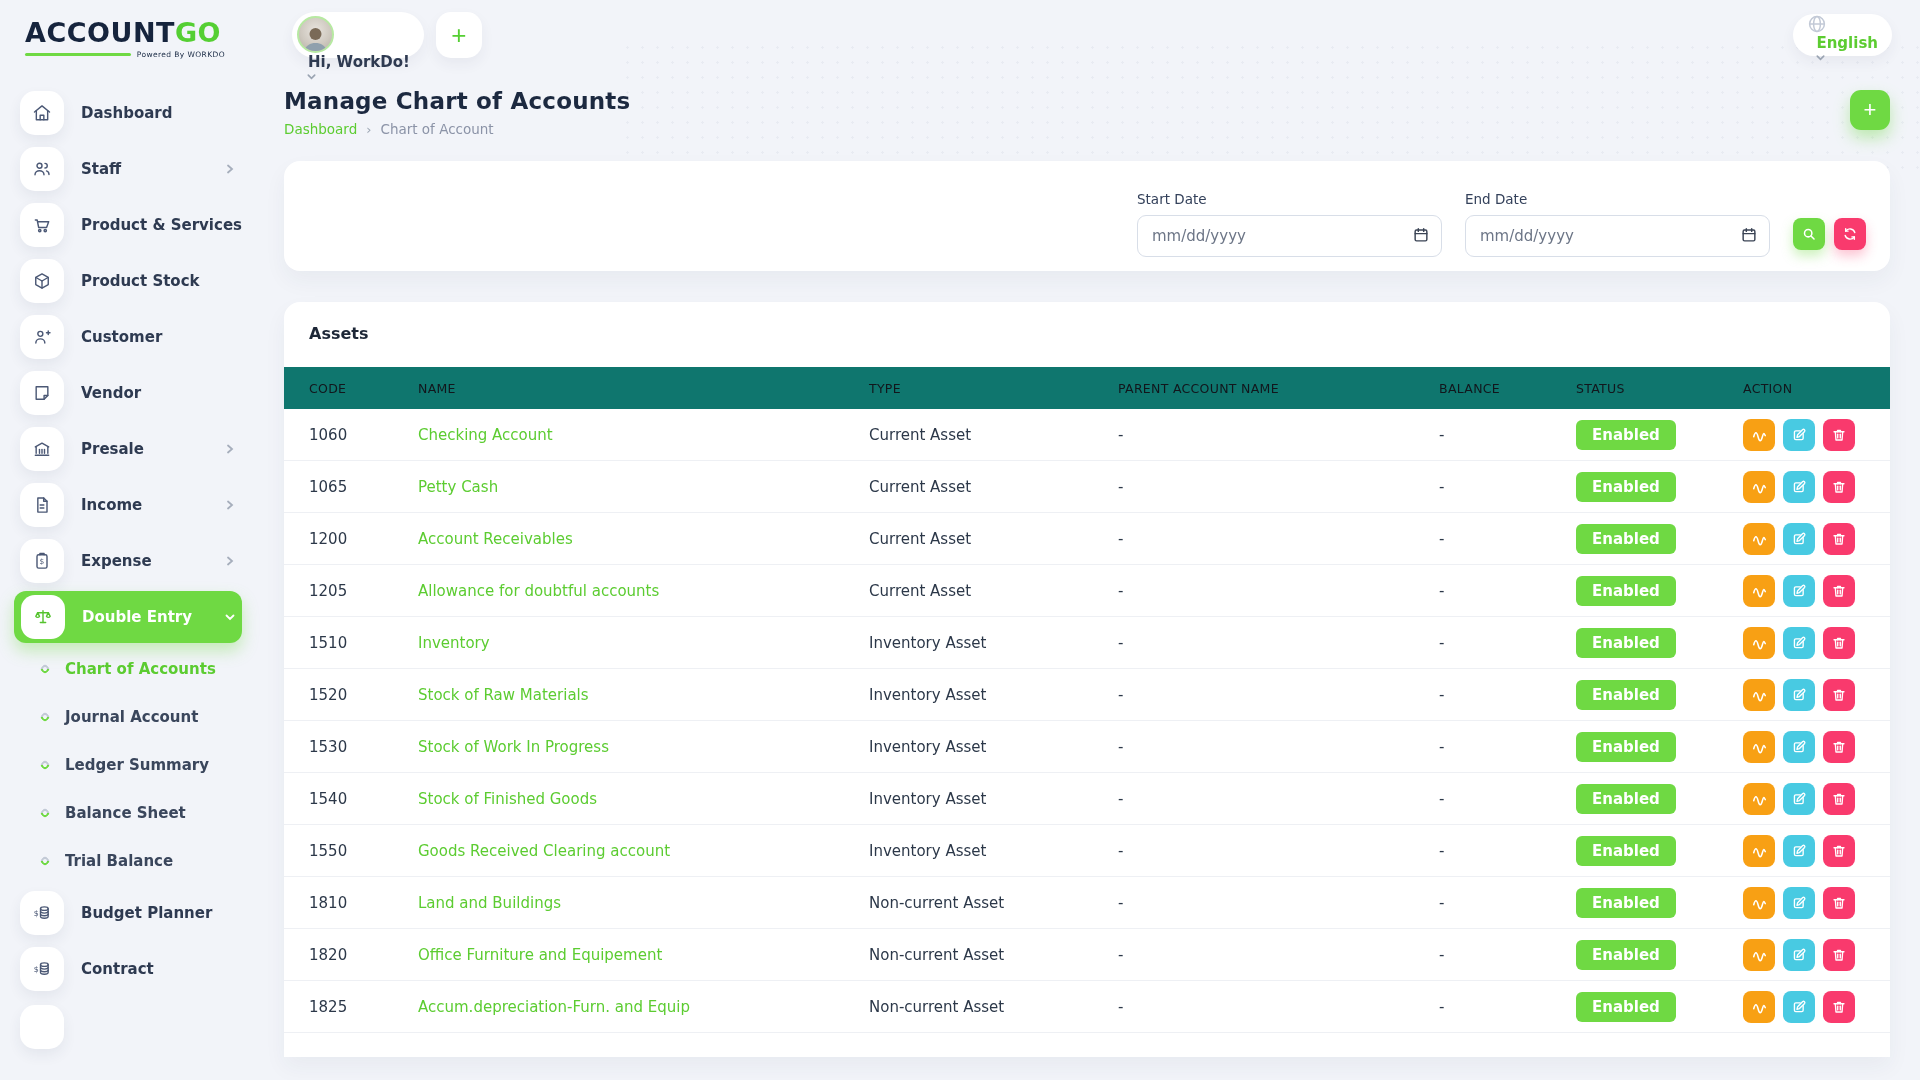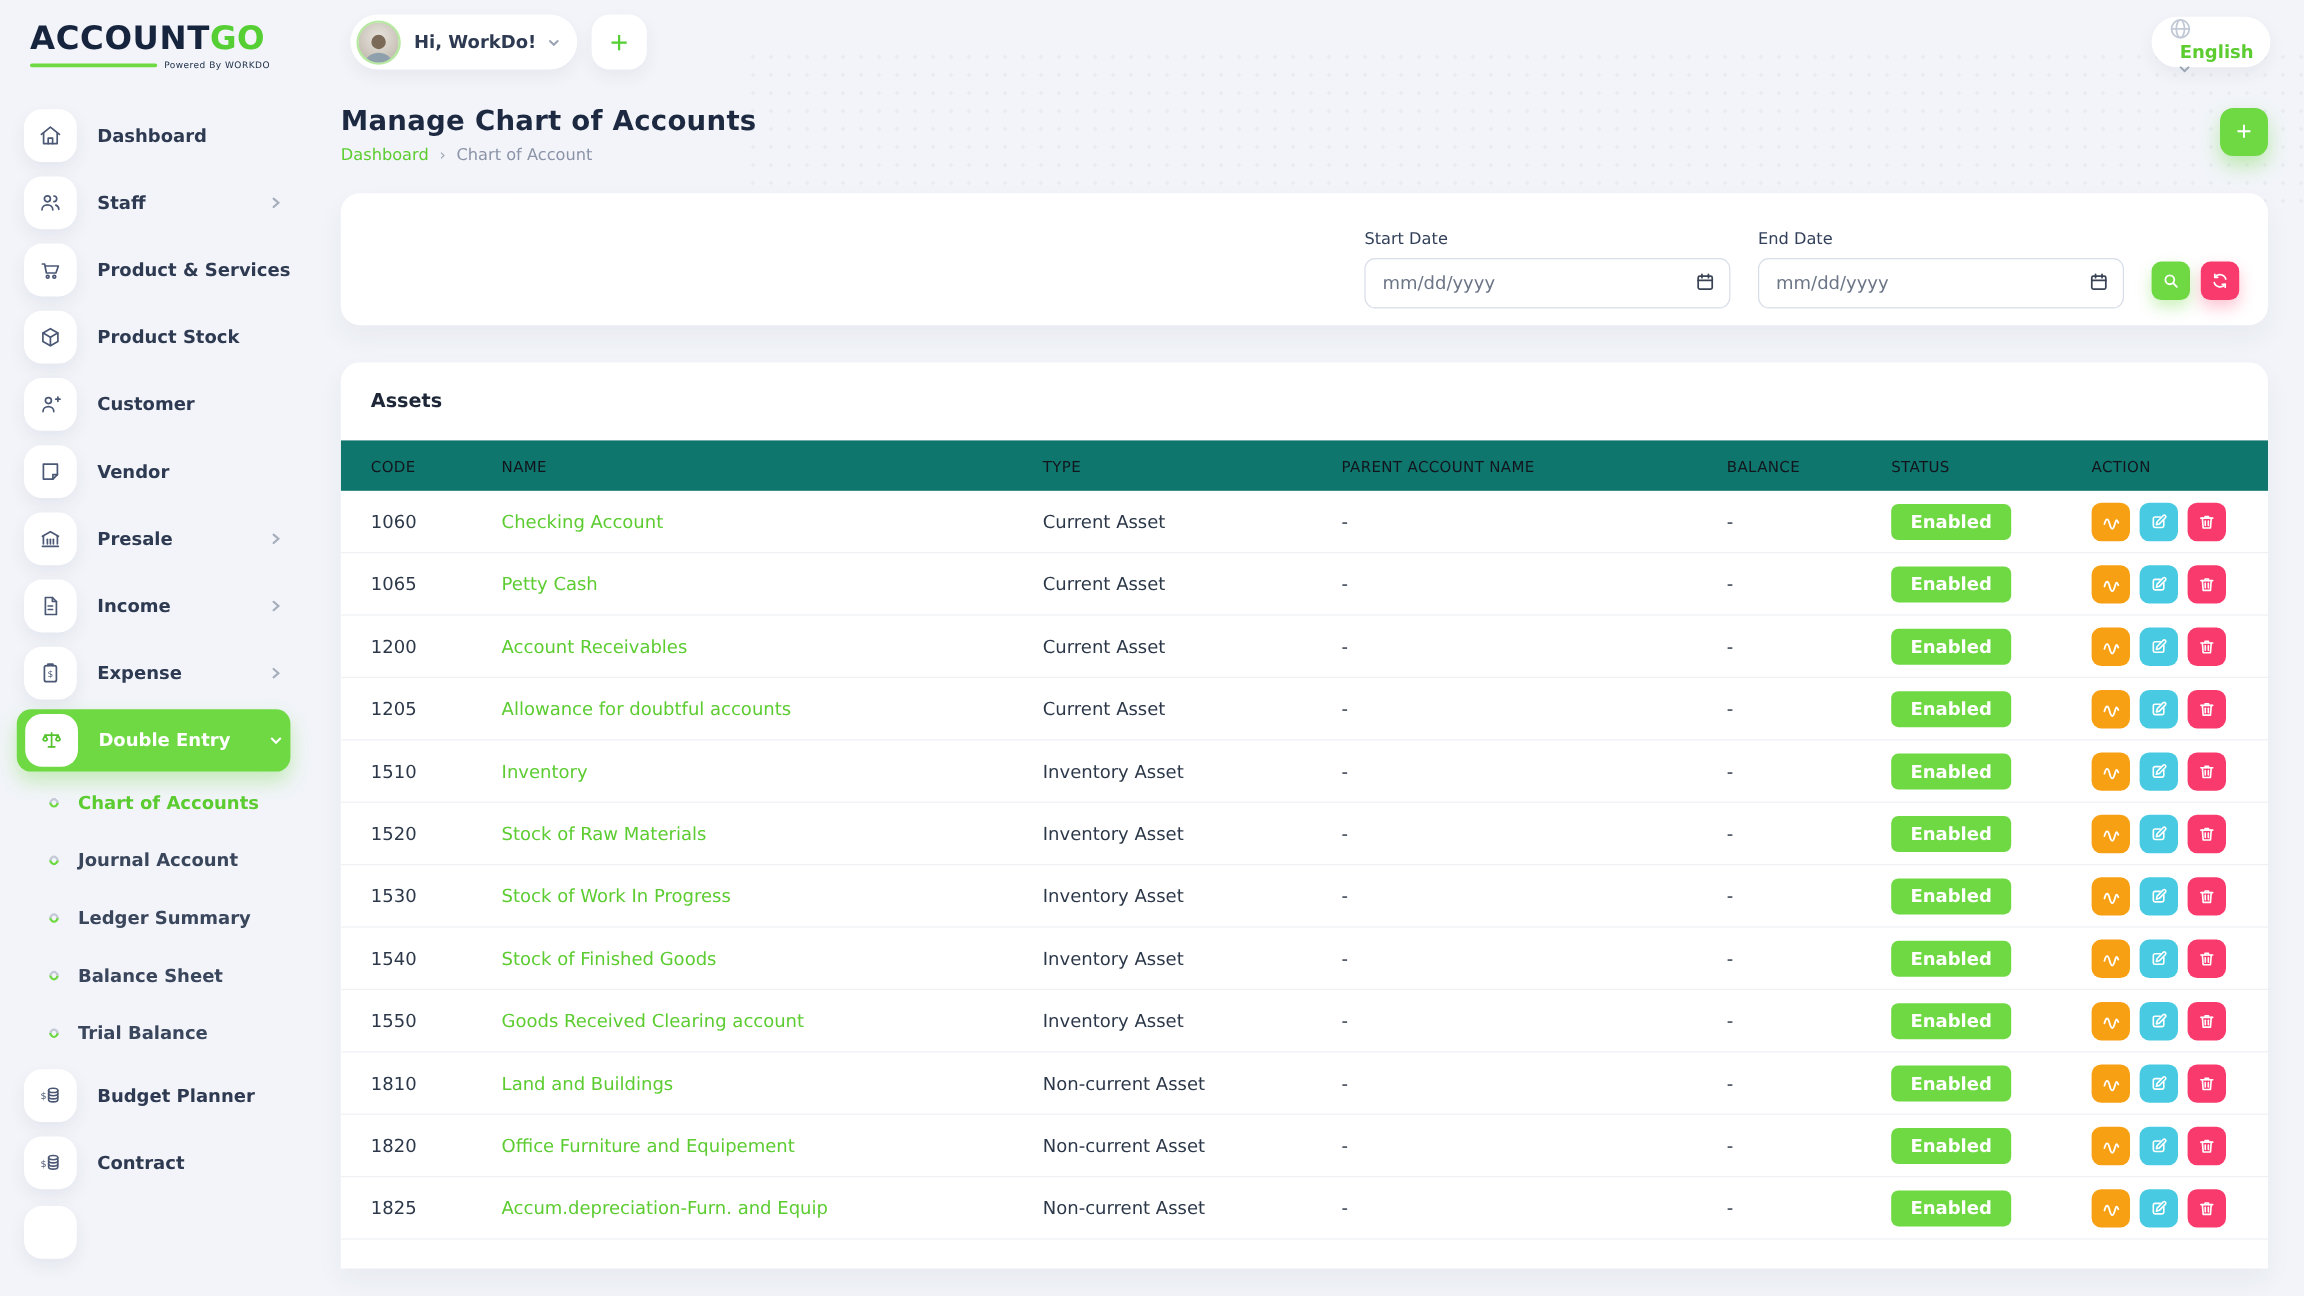--- a/index.html
+++ b/index.html
@@ -44,22 +44,22 @@
     width:8px; height:8px; border-radius:50%; border:2px solid #c3cad6;
     border-bottom-color:#6fd943; border-left-color:#6fd943; transform:rotate(-45deg); flex:none;
   }
   .sub-item .slbl { margin-left:16px; font-size:15px; font-weight:600; color:#3a465c; }
   .sub-item.active .slbl { color:#5ccc31; font-weight:700; }
   .side-item.partial { margin-top:2px; }
   
   .main { position:absolute; left:260px; top:0; width:1660px; height:1080px; z-index:1; }
   .topbar { height:70px; display:flex; align-items:center; padding:0 28px 0 32px; }
   .user-chip {
-    height:46px; background:#fff; border-radius:23px; display:flex; align-items:center;
-    padding:4px 14px 4px 5px; box-shadow:0 6px 14px rgba(44,56,87,.06); cursor:pointer;
+    height:46px; background:#fff; border-radius:23px; display:flex; align-items:flex-start;
+    padding:4px 14px 4px 5px; box-shadow:0 6px 14px rgba(44,56,87,.06); cursor:pointer;flex-direction:column;
   }
   .avatar {
     width:37px; height:37px; border-radius:50%; border:2px solid #b7e9a2; overflow:hidden;
     background:radial-gradient(circle at 50% 38%, #e8e4de 0%, #cfc9c0 55%, #b4ada2 100%); position:relative; flex:none;
   }
   .avatar svg { position:absolute; left:0; top:4px; }
   .user-chip .uname { margin-left:11px; font-size:15px; font-weight:600; color:#2e3a51; }
   .user-chip .chev { margin-left:9px; color:#9aa4b2; display:flex; }
   .add-chip {
     width:46px; height:46px; margin-left:12px; background:#fff; border:none; border-radius:15px;

